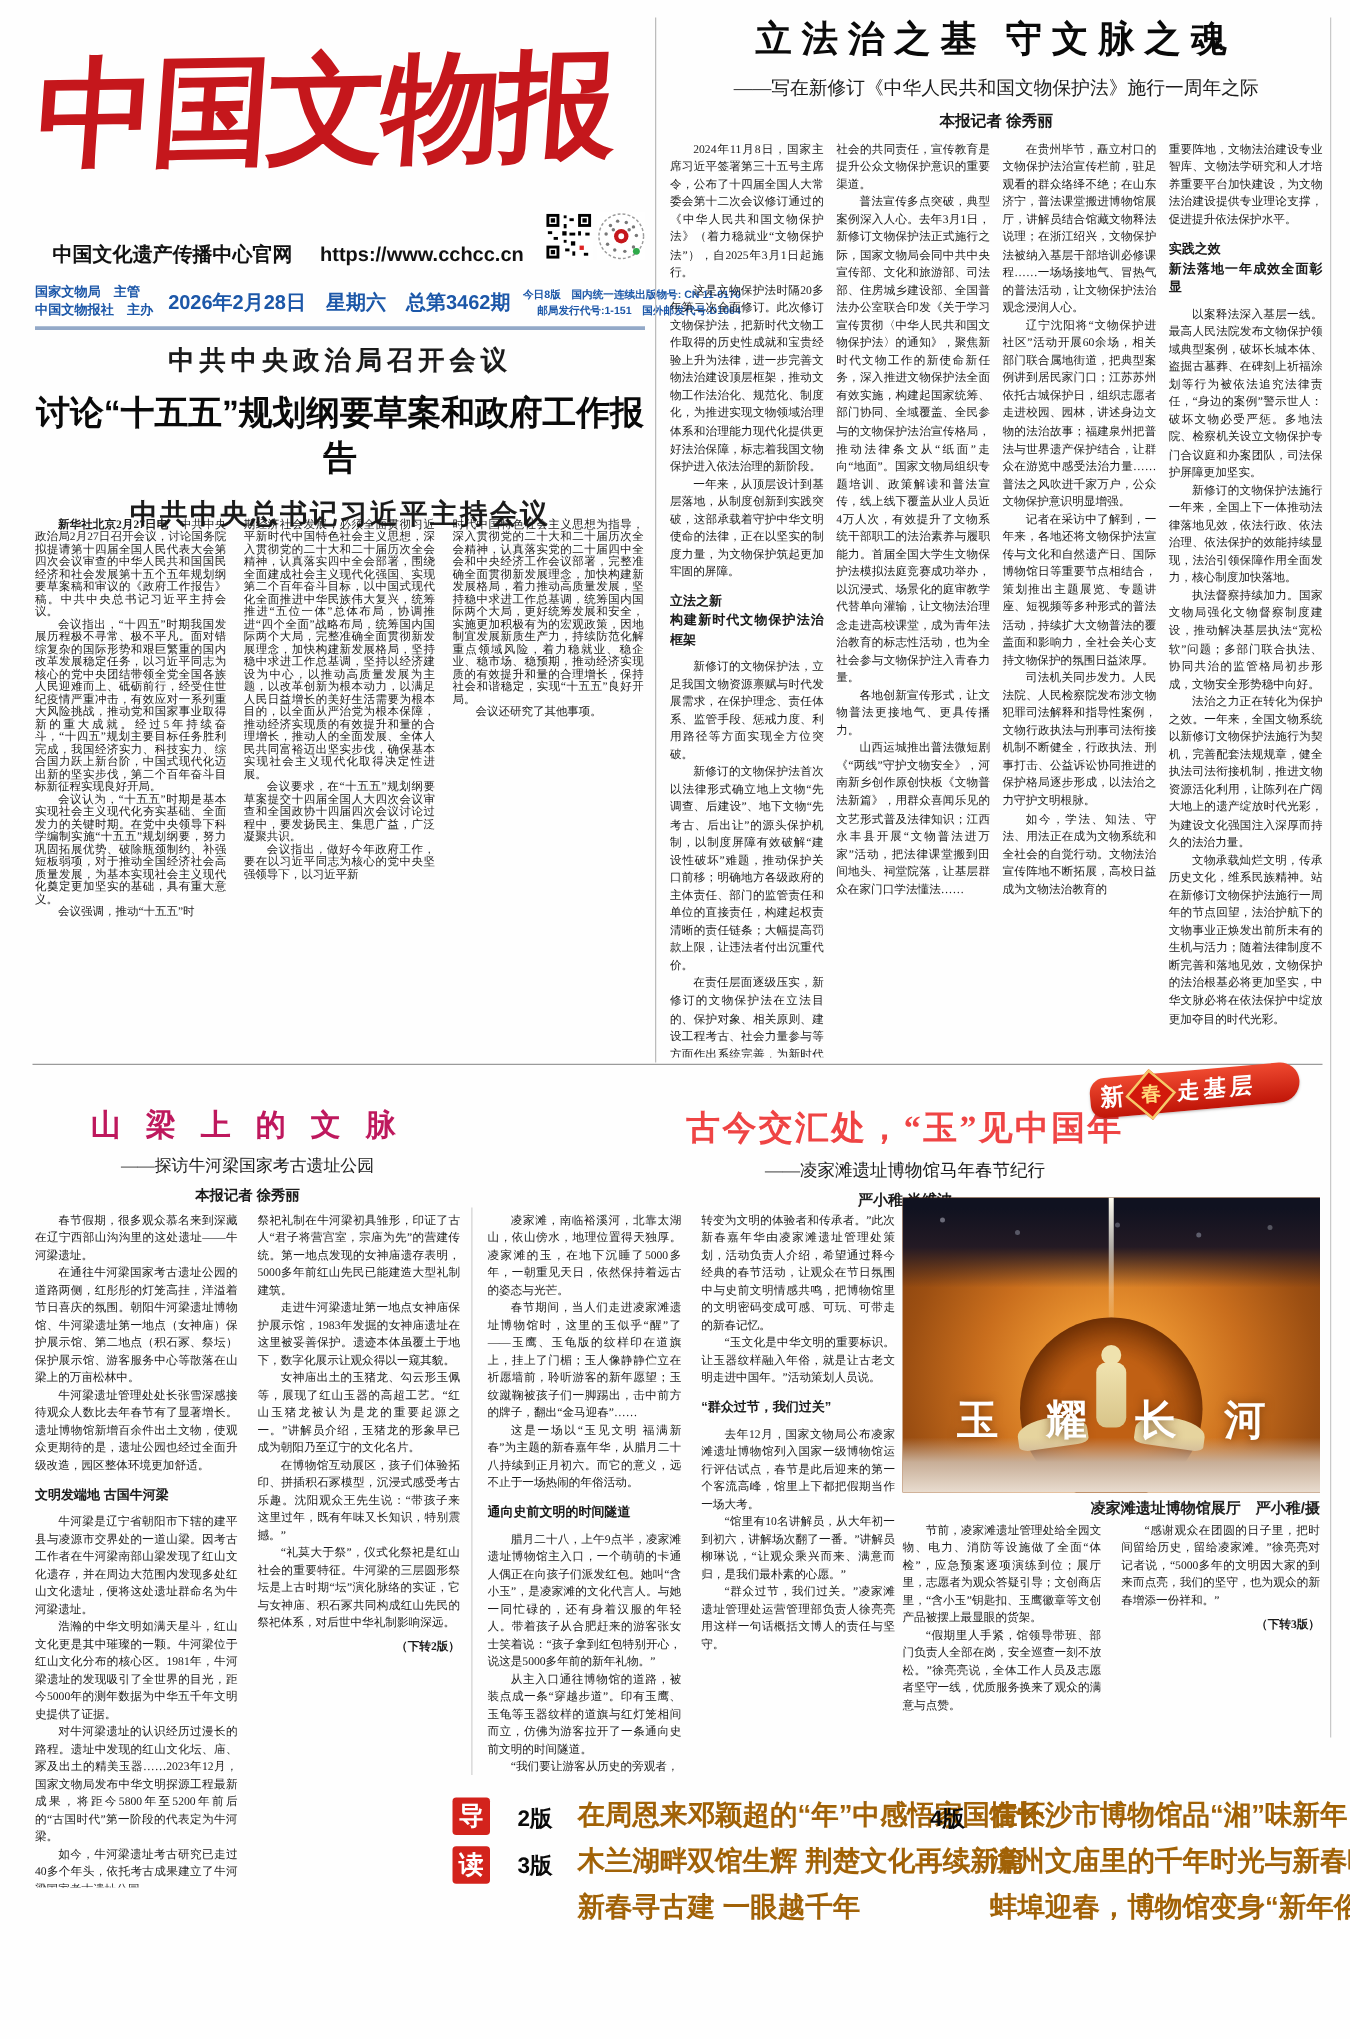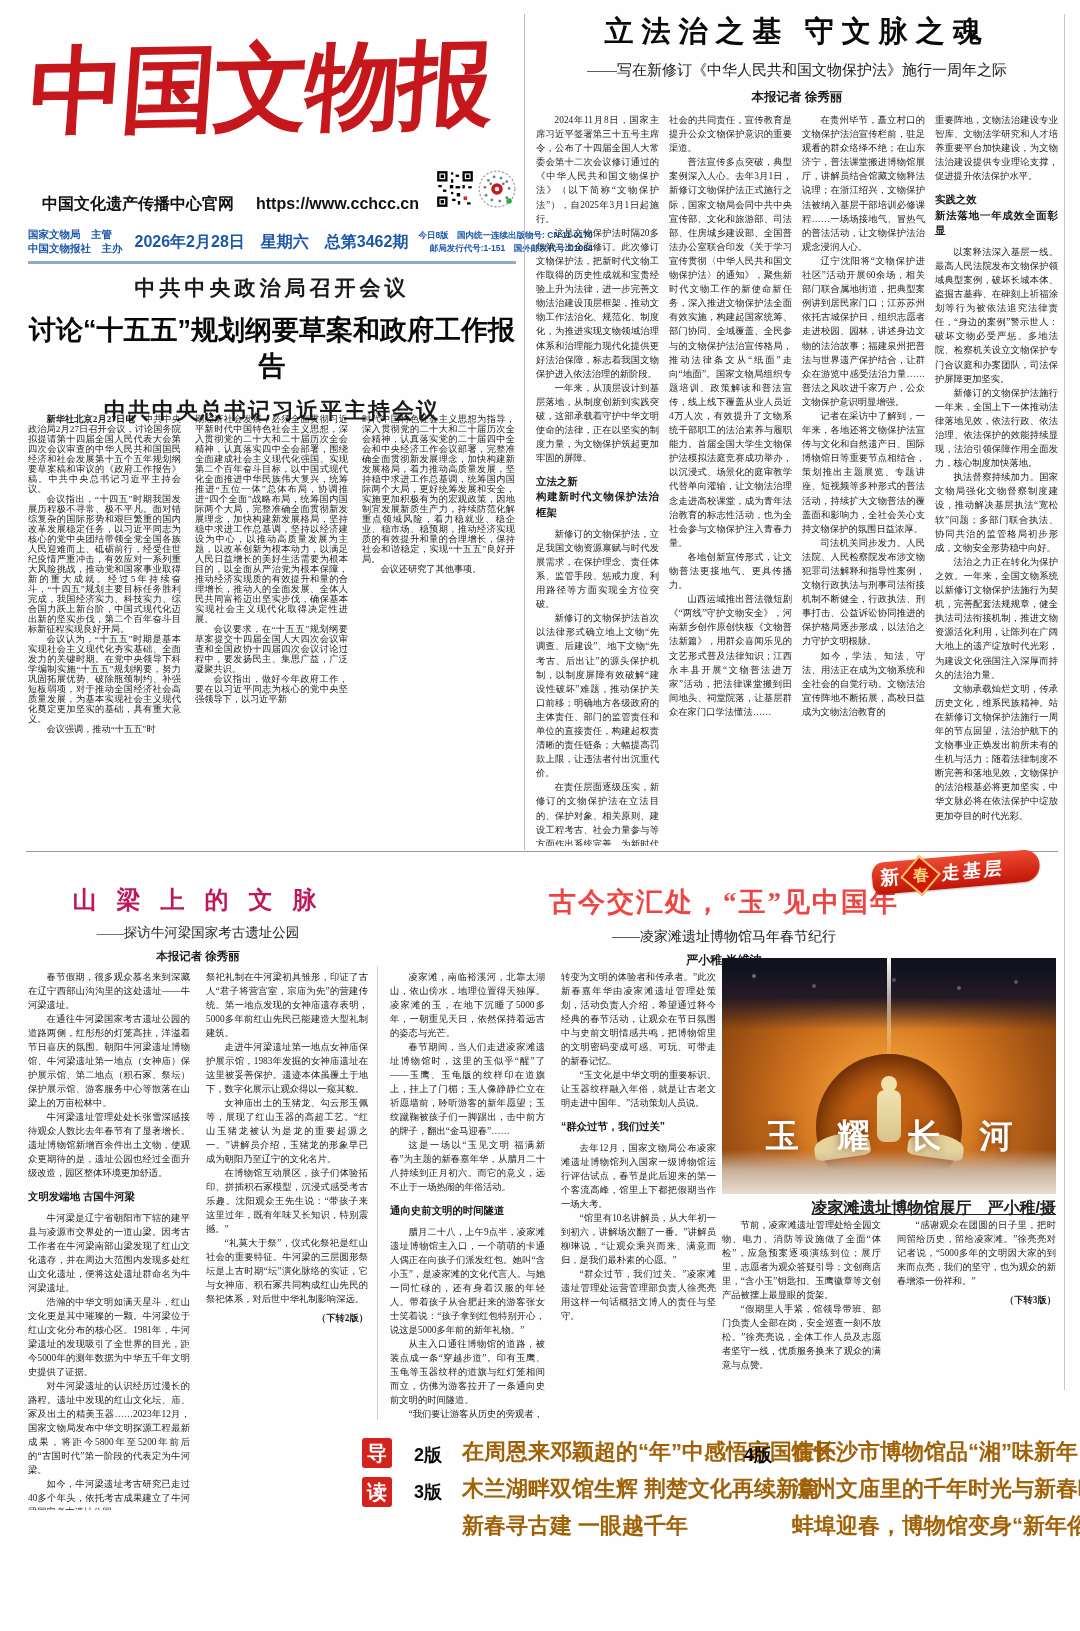--- a/index.html
+++ b/index.html
@@ -95,22 +95,22 @@
   .ph-wing.l{left:92px;transform:rotate(-8deg);}
   .ph-wing.r{left:186px;transform:rotate(8deg);}
   .ph-fig-head{position:absolute;left:50%;top:118px;width:16px;height:16px;margin-left:-8px;border-radius:50%;
                background:#efe2ae;}
   .ph-fig-body{position:absolute;left:50%;top:132px;width:24px;height:52px;margin-left:-12px;border-radius:8px;
                background:linear-gradient(#f0e3b0,#d8c489);}
   .ph-floor{position:absolute;left:0;right:0;bottom:0;height:44px;
             background:linear-gradient(rgba(214,190,170,0),#c8ae97 45%,#e9ddd0);}
   .ph-title{position:absolute;left:0;right:0;top:156px;text-align:center;color:#fff;font-size:33px;
             font-weight:700;letter-spacing:15px;padding-left:15px;text-shadow:0 0 8px rgba(90,40,0,.65);}
-  .photo-caption{position:absolute;left:332px;top:314px;width:334px;text-align:right;font-size:16px;
-                 font-weight:700;font-family:"Liberation Sans","DejaVu Sans",sans-serif;color:#222;text-decoration:underline;}
+  .photo-caption{position:absolute;left:332px;top:314px;width:334px;text-align:right;font-size:12px;
+                 font-weight:700;font-family:"Liberation Sans","DejaVu Sans",sans-serif;color:#222;}
   
   .rg{position:absolute;left:362px;top:1430px;width:700px;height:118px;}
   .rg-label{position:absolute;left:0;top:8px;width:30px;}
   .rg-sq{width:30px;height:30px;background:#d3231c;border-radius:3px;color:#fff;font-weight:700;
          font-size:20px;line-height:30px;text-align:center;margin-bottom:9px;
          font-family:"Liberation Sans",sans-serif;}
   .rg-g{position:absolute;top:0;}
   .rg-g1{left:52px;}
   .rg-g2{left:382px;}
   .rg-row{display:flex;align-items:flex-end;height:37px;}
@@ -224,21 +224,21 @@
         </div>
     </div>
   </div>
 
   <div class="law">
     <div class="law-head">立法治之基 守文脉之魂</div>
     <div class="law-deck">——写在新修订《中华人民共和国文物保护法》施行一周年之际</div>
     <div class="law-byline">本报记者 徐秀丽</div>
     <div class="law-body">
       <div class="col">
-          <div class="para">2024年11月8日，国家主席习近平签署第三十五号主席令，公布了十四届全国人大常委会第十二次会议修订通过的《中华人民共和国文物保护法》（以下简称“文物保护法”），自2025年3月1日起施行。</div>
+          <div class="para">2024年11月8日，国家主席习近平签署第三十五号主席令，公布了十四届全国人大常委会第十二次会议修订通过的《中华人民共和国文物保护法》（着力稳就业“文物保护法”），自2025年3月1日起施行。</div>
           <div class="para">这是文物保护法时隔20多年第二次全面修订。此次修订文物保护法，把新时代文物工作取得的历史性成就和宝贵经验上升为法律，进一步完善文物法治建设顶层框架，推动文物工作法治化、规范化、制度化，为推进实现文物领域治理体系和治理能力现代化提供更好法治保障，标志着我国文物保护进入依法治理的新阶段。</div>
           <div class="para">一年来，从顶层设计到基层落地，从制度创新到实践突破，这部承载着守护中华文明使命的法律，正在以坚实的制度力量，为文物保护筑起更加牢固的屏障。</div>
           <div class="subh">立法之新
 构建新时代文物保护法治框架</div>
           <div class="para">新修订的文物保护法，立足我国文物资源禀赋与时代发展需求，在保护理念、责任体系、监管手段、惩戒力度、利用路径等方面实现全方位突破。</div>
           <div class="para">新修订的文物保护法首次以法律形式确立地上文物“先调查、后建设”、地下文物“先考古、后出让”的源头保护机制，以制度屏障有效破解“建设性破坏”难题，推动保护关口前移；明确地方各级政府的主体责任、部门的监管责任和单位的直接责任，构建起权责清晰的责任链条；大幅提高罚款上限，让违法者付出沉重代价。</div>
           <div class="para">在责任层面逐级压实，新修订的文物保护法在立法目的、保护对象、相关原则、建设工程考古、社会力量参与等方面作出系统完善，为新时代文物事业高质量发展提供了坚实的法治支撑。</div>
         </div>
       <div class="col">
           <div class="cont">社会的共同责任，宣传教育是提升公众文物保护意识的重要渠道。</div>

